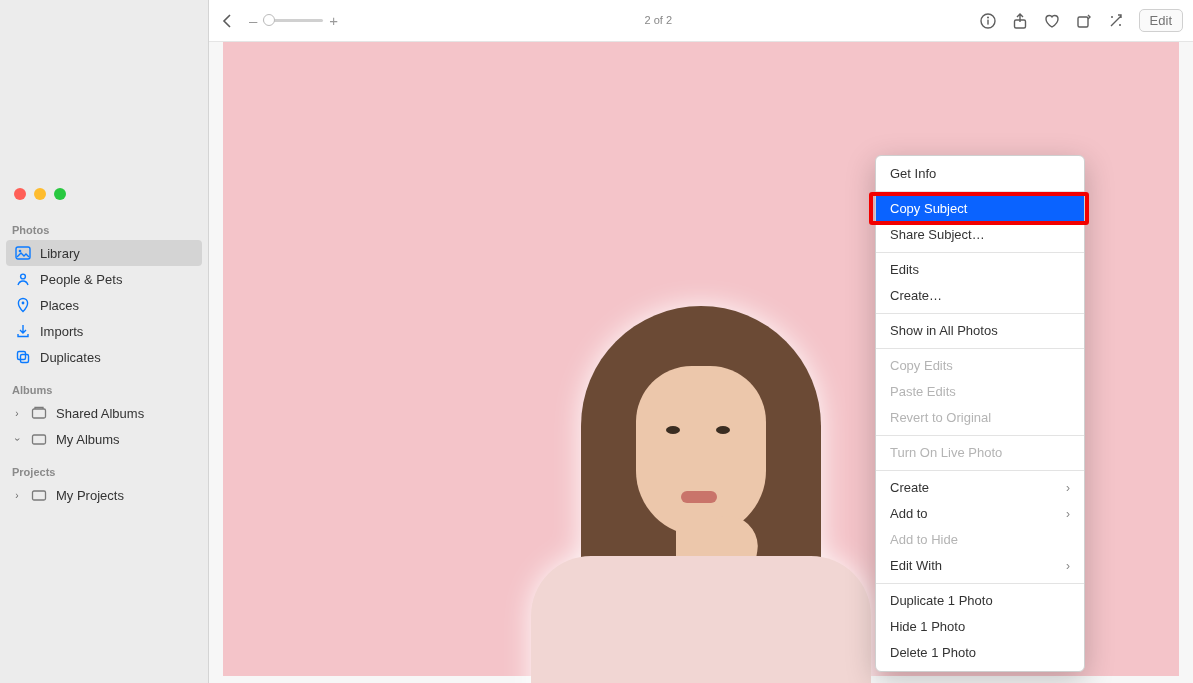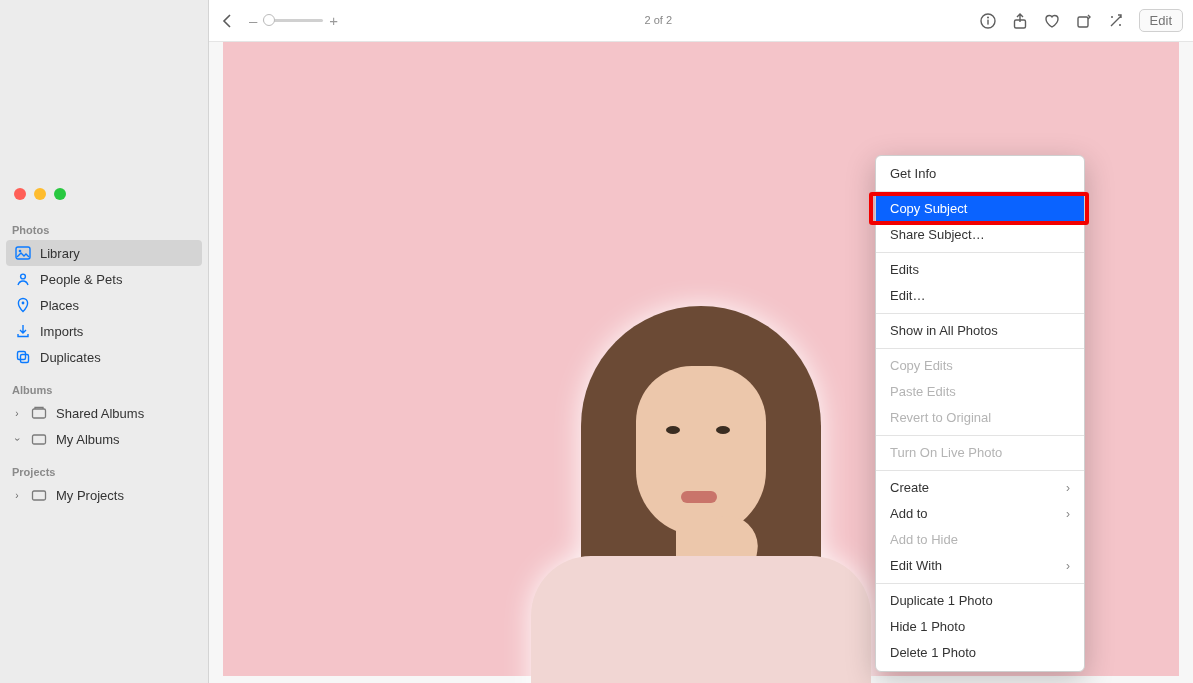--- a/index.html
+++ b/index.html
@@ -224,21 +224,21 @@
           <span>Copy Subject</span>
         </div>
       <div class="ctx-item">
           <span>Share Subject…</span>
         </div>
       <div class="ctx-sep"></div>
       <div class="ctx-item">
           <span>Edits</span>
         </div>
       <div class="ctx-item">
-          <span>Edit…</span>
+          <span>Create…</span>
         </div>
       <div class="ctx-sep"></div>
       <div class="ctx-item">
           <span>Show in All Photos</span>
         </div>
       <div class="ctx-sep"></div>
       <div class="ctx-item disabled">
           <span>Copy Edits</span>
         </div>
       <div class="ctx-item disabled">

